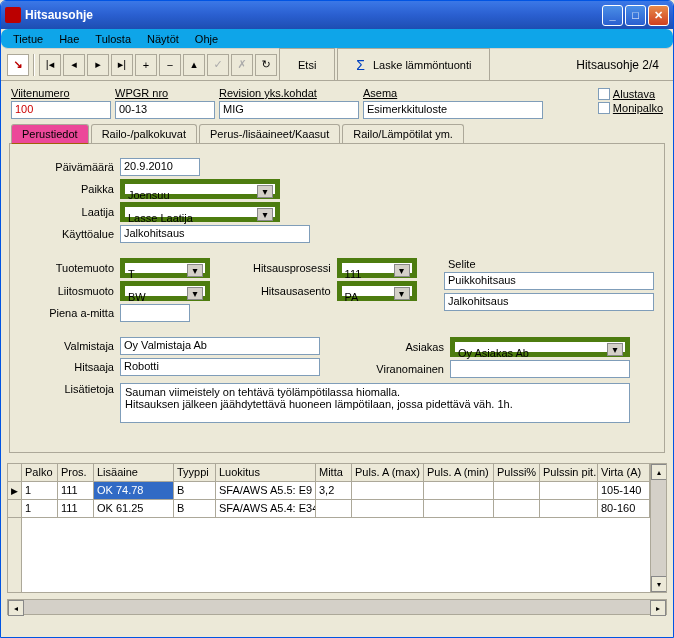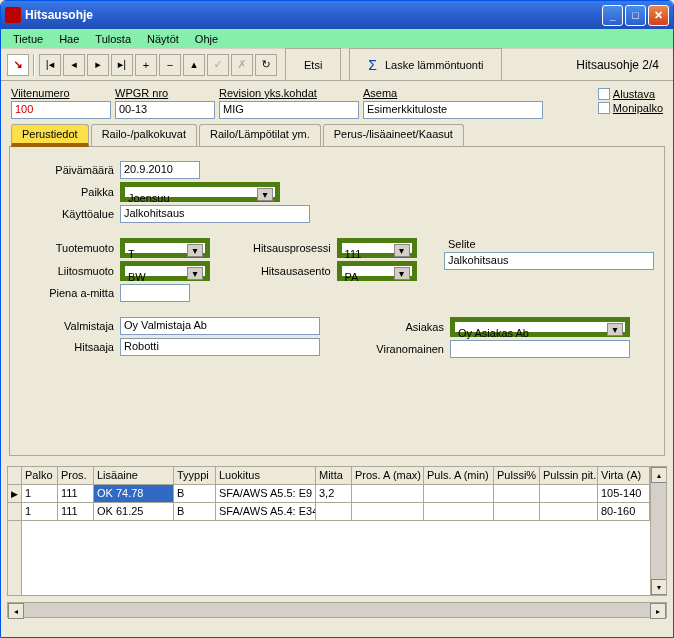--- a/index.html
+++ b/index.html
@@ -6,39 +6,39 @@
 body { margin: 0; background: #ece9d8; }
 .window { width: 674px; height: 638px; background: #ece9d8; border: 1px solid #0054e3; border-radius: 6px 6px 0 0; overflow: hidden; display: flex; flex-direction: column; }
 .titlebar { height: 28px; background: linear-gradient(to bottom, #3b78e7 0%, #2a5fd0 50%, #1d4eb2 100%); display: flex; align-items: center; padding: 10px 4px; color: white; font-weight: bold; }
 .titlebar-icon { width: 16px; height: 16px; background: #b00; border-radius: 2px; margin-right: 4px; }
 .titlebar-title { flex: 1; font-size: 12px; }
 .titlebar-btns { display: flex; gap: 2px; }
 .tbbtn { width: 21px; height: 21px; border: 1px solid #fff; border-radius: 3px; display: flex; align-items: center; justify-content: center; color: white; font-weight: bold; cursor: pointer; }
 .tbbtn.min { background: linear-gradient(#4a8fe7,#2a5fd0); }
 .tbbtn.max { background: linear-gradient(#4a8fe7,#2a5fd0); }
 .tbbtn.close { background: linear-gradient(#e78a4a,#d04020); }
-.menubar { height: 20px; background: #86efac; display: flex; align-items: center; padding: 0 4px; border-bottom: 1px solid #d4d0c8; }
+.menubar { height: 20px; background: #0ea5e9; display: flex; align-items: center; padding: 0 4px; border-bottom: 1px solid #d4d0c8; border-radius: 7px; }
 .menuitem { padding: 2px 8px; cursor: pointer; }
 .toolbar { height: 32px; display: flex; align-items: center; padding: 2px 6px; gap: 2px; border-bottom: 1px solid #aca899; }
 .tbtn { width: 22px; height: 22px; border: 1px solid #aca899; background: #ece9d8; display: flex; align-items: center; justify-content: center; cursor: pointer; }
 .tbtn.exit { background: #fff; color: #b00; font-weight: bold; }
 .vsep { width: 2px; height: 22px; border-left: 1px solid #aca899; border-right: 1px solid #fff; margin: 0 2px; }
-.txtbtn { height: 33px; padding: 0 18px; border: 1px solid #aca899; background: #ece9d8; cursor: pointer; margin-left: 6px; }
+.txtbtn { height: 33px; padding: 0 18px; border: 1px solid #aca899; background: #ece9d8; cursor: pointer; margin-left: 0; }
 .sumbtn { display: flex; align-items: center; gap: 8px; }
 .rightlabel { margin-left: auto; font-size: 12px; padding-right:8px;}
 .headerfields { display: flex; padding: 6px 10px 4px; gap: 4px; align-items: flex-start; }
 .hfcol { display: flex; flex-direction: column; }
 .hflabel { font-size: 11px; margin-bottom: 2px; text-decoration: underline; }
 .hfinput { border: 1px solid #7f9db9; background: white; padding: 1px 3px; height: 18px; }
 .hfinput.red { color: #c00; }
 .chkrow { text-decoration: underline; display: flex; align-items: center; gap: 3px; margin:1px 0;}
 .chkbox { width: 12px; height: 12px; border: 1px solid #7f9db9; background: white; display:inline-block; }
 .tabstrip { display: flex; padding-left: 10px; position: relative; top: 1px; }
 .tab { padding: 3px 10px; border: 1px solid #aca899; border-bottom: none; background: #ece9d8; margin-right: 2px; cursor: pointer; border-radius: 3px 3px 0 0; }
-.tab.active { background: #fde047; border-bottom: 4px solid #a16207; position:relative; z-index:2;}
+.tab.active { background: #ec4899; border-bottom: 1px solid #a16207; position:relative; z-index:2;}
 .tabpanel { margin: 0 8px 4px; border: 1px solid #aca899; background: #ece9d8; padding: 14px 10px 10px; flex: 0 0 auto; height: 310px; position:relative; }
 .formrow { display: flex; align-items: center; margin-bottom: 3px; }
 .flabel { width: 100px; text-align: right; padding-right: 6px; }
 .finput { border: 1px solid #7f9db9; background: white; padding: 1px 3px; height: 18px; }
 .fcombo { border: 5px solid #4d7c0f; background: white; padding: 5px 3px; height: 18px; position: relative; }
 .fcombo::after { content:'▾'; position:absolute; right:2px; top:1px; font-size:10px; background:#d4d0c8; border:1px solid #888; width:14px; text-align:center; }
 .textarea { border: 1px solid #7f9db9; background: white; padding: 2px 4px; height: 40px; white-space: pre-line; }
 .grid { margin: 6px; border: 1px solid #aca899; background: white; height: 130px; overflow:hidden; display:flex; }
 .gridrowhdr { width:14px; background:#ece9d8; border-right:1px solid #aca899; }
 .gridrowhdr div { height:18px; border-bottom:1px solid #aca899; display:flex; align-items:center; justify-content:center; font-size:9px; }
@@ -121,36 +121,40 @@
       <div class="chkrow">
           <span class="chkbox"></span>
           <span>Monipalko</span>
         </div>
     </div>
   </div>
 
   <div class="tabstrip">
     <div class="tab active">Perustiedot</div>
     <div class="tab">Railo-/palkokuvat</div>
+    <div class="tab">Perus-/lisäaineet/Kaasut</div>
     <div class="tab">Railo/Lämpötilat ym.</div>
-    <div class="tab">Perus-/lisäaineet/Kaasut</div>
   </div>
 
   <div class="tabpanel">
     <div style="display:flex; gap:20px">
       <div style="width:300px">
         <div class="formrow">
             <div class="flabel">Päivämäärä</div>
             <div class="finput" style="width:80px">20.9.2010</div>
           </div>
         <div class="formrow">
             <div class="flabel">Paikka</div>
             <div class="fcombo" style="width:160px">Joensuu</div>
           </div>
         <div class="formrow">
+            <div class="flabel">Laatija</div>
+            <div class="fcombo" style="width:160px">Lasse Laatija</div>
+          </div>
+        <div class="formrow">
             <div class="flabel">Käyttöalue</div>
             <div class="finput" style="width:190px">Jalkohitsaus</div>
           </div>
       </div>
     </div>
 
     <div style="display:flex; gap:20px; margin-top:12px">
       <div style="width:210px">
         <div class="formrow">
             <div class="flabel">Tuotemuoto</div>
@@ -170,20 +174,21 @@
             <div class="flabel" style="width:95px">Hitsausprosessi</div>
             <div class="fcombo" style="width:80px">111</div>
           </div>
         <div class="formrow">
             <div class="flabel" style="width:95px">Hitsausasento</div>
             <div class="fcombo" style="width:80px">PA</div>
           </div>
       </div>
       <div style="flex:1">
         <div style="font-size:11px;margin-bottom:2px;margin-left:4px">Selite</div>
+        <div class="finput" style="width:210px;margin-bottom:3px">Puikkohitsaus</div>
         <div class="finput" style="width:210px">Jalkohitsaus</div>
       </div>
     </div>
 
     <div style="display:flex; gap:20px; margin-top:12px">
       <div style="width:320px">
         <div class="formrow">
             <div class="flabel">Valmistaja</div>
             <div class="finput" style="width:200px">Oy Valmistaja Ab</div>
           </div>
@@ -197,37 +202,42 @@
             <div class="flabel" style="width:90px">Asiakas</div>
             <div class="fcombo" style="width:180px">Oy Asiakas Ab</div>
           </div>
         <div class="formrow">
             <div class="flabel" style="width:90px">Viranomainen</div>
             <div class="finput" style="width:180px"></div>
           </div>
       </div>
     </div>
 
+    <div class="formrow" style="align-items:flex-start;margin-top:2px">
+      <div class="flabel">Lisätietoja</div>
+      <div class="textarea" style="width:510px">Sauman viimeistely on tehtävä työlämpötilassa hiomalla.
+Hitsauksen jälkeen jäähdytettävä huoneen lämpötilaan, jossa pidettävä väh. 1h.</div>
+    </div>
   </div>
 
   <div class="grid">
     <div class="gridrowhdr">
       <div></div>
       <div>▶</div>
       <div></div>
     </div>
     <div class="gridbody">
       <div class="gridhdr">
         <div class="gcell ghdr" style="width:36px">Palko</div>
         <div class="gcell ghdr" style="width:36px">Pros.</div>
         <div class="gcell ghdr" style="width:80px">Lisäaine</div>
         <div class="gcell ghdr" style="width:42px">Tyyppi</div>
         <div class="gcell ghdr" style="width:100px">Luokitus</div>
         <div class="gcell ghdr" style="width:36px">Mitta</div>
-        <div class="gcell ghdr" style="width:72px">Pros. A (max)</div>
+        <div class="gcell ghdr" style="width:72px">Puls. A (max)</div>
         <div class="gcell ghdr" style="width:70px">Puls. A (min)</div>
         <div class="gcell ghdr" style="width:46px">Pulssi%</div>
         <div class="gcell ghdr" style="width:58px">Pulssin pit.</div>
         <div class="gcell ghdr" style="width:52px">Virta (A)</div>
       </div>
       <div class="gridrow">
         <div class="gcell" style="width:36px">1</div>
         <div class="gcell" style="width:36px">111</div>
         <div class="gcell selected" style="width:80px">OK 74.78</div>
         <div class="gcell" style="width:42px">B</div>

